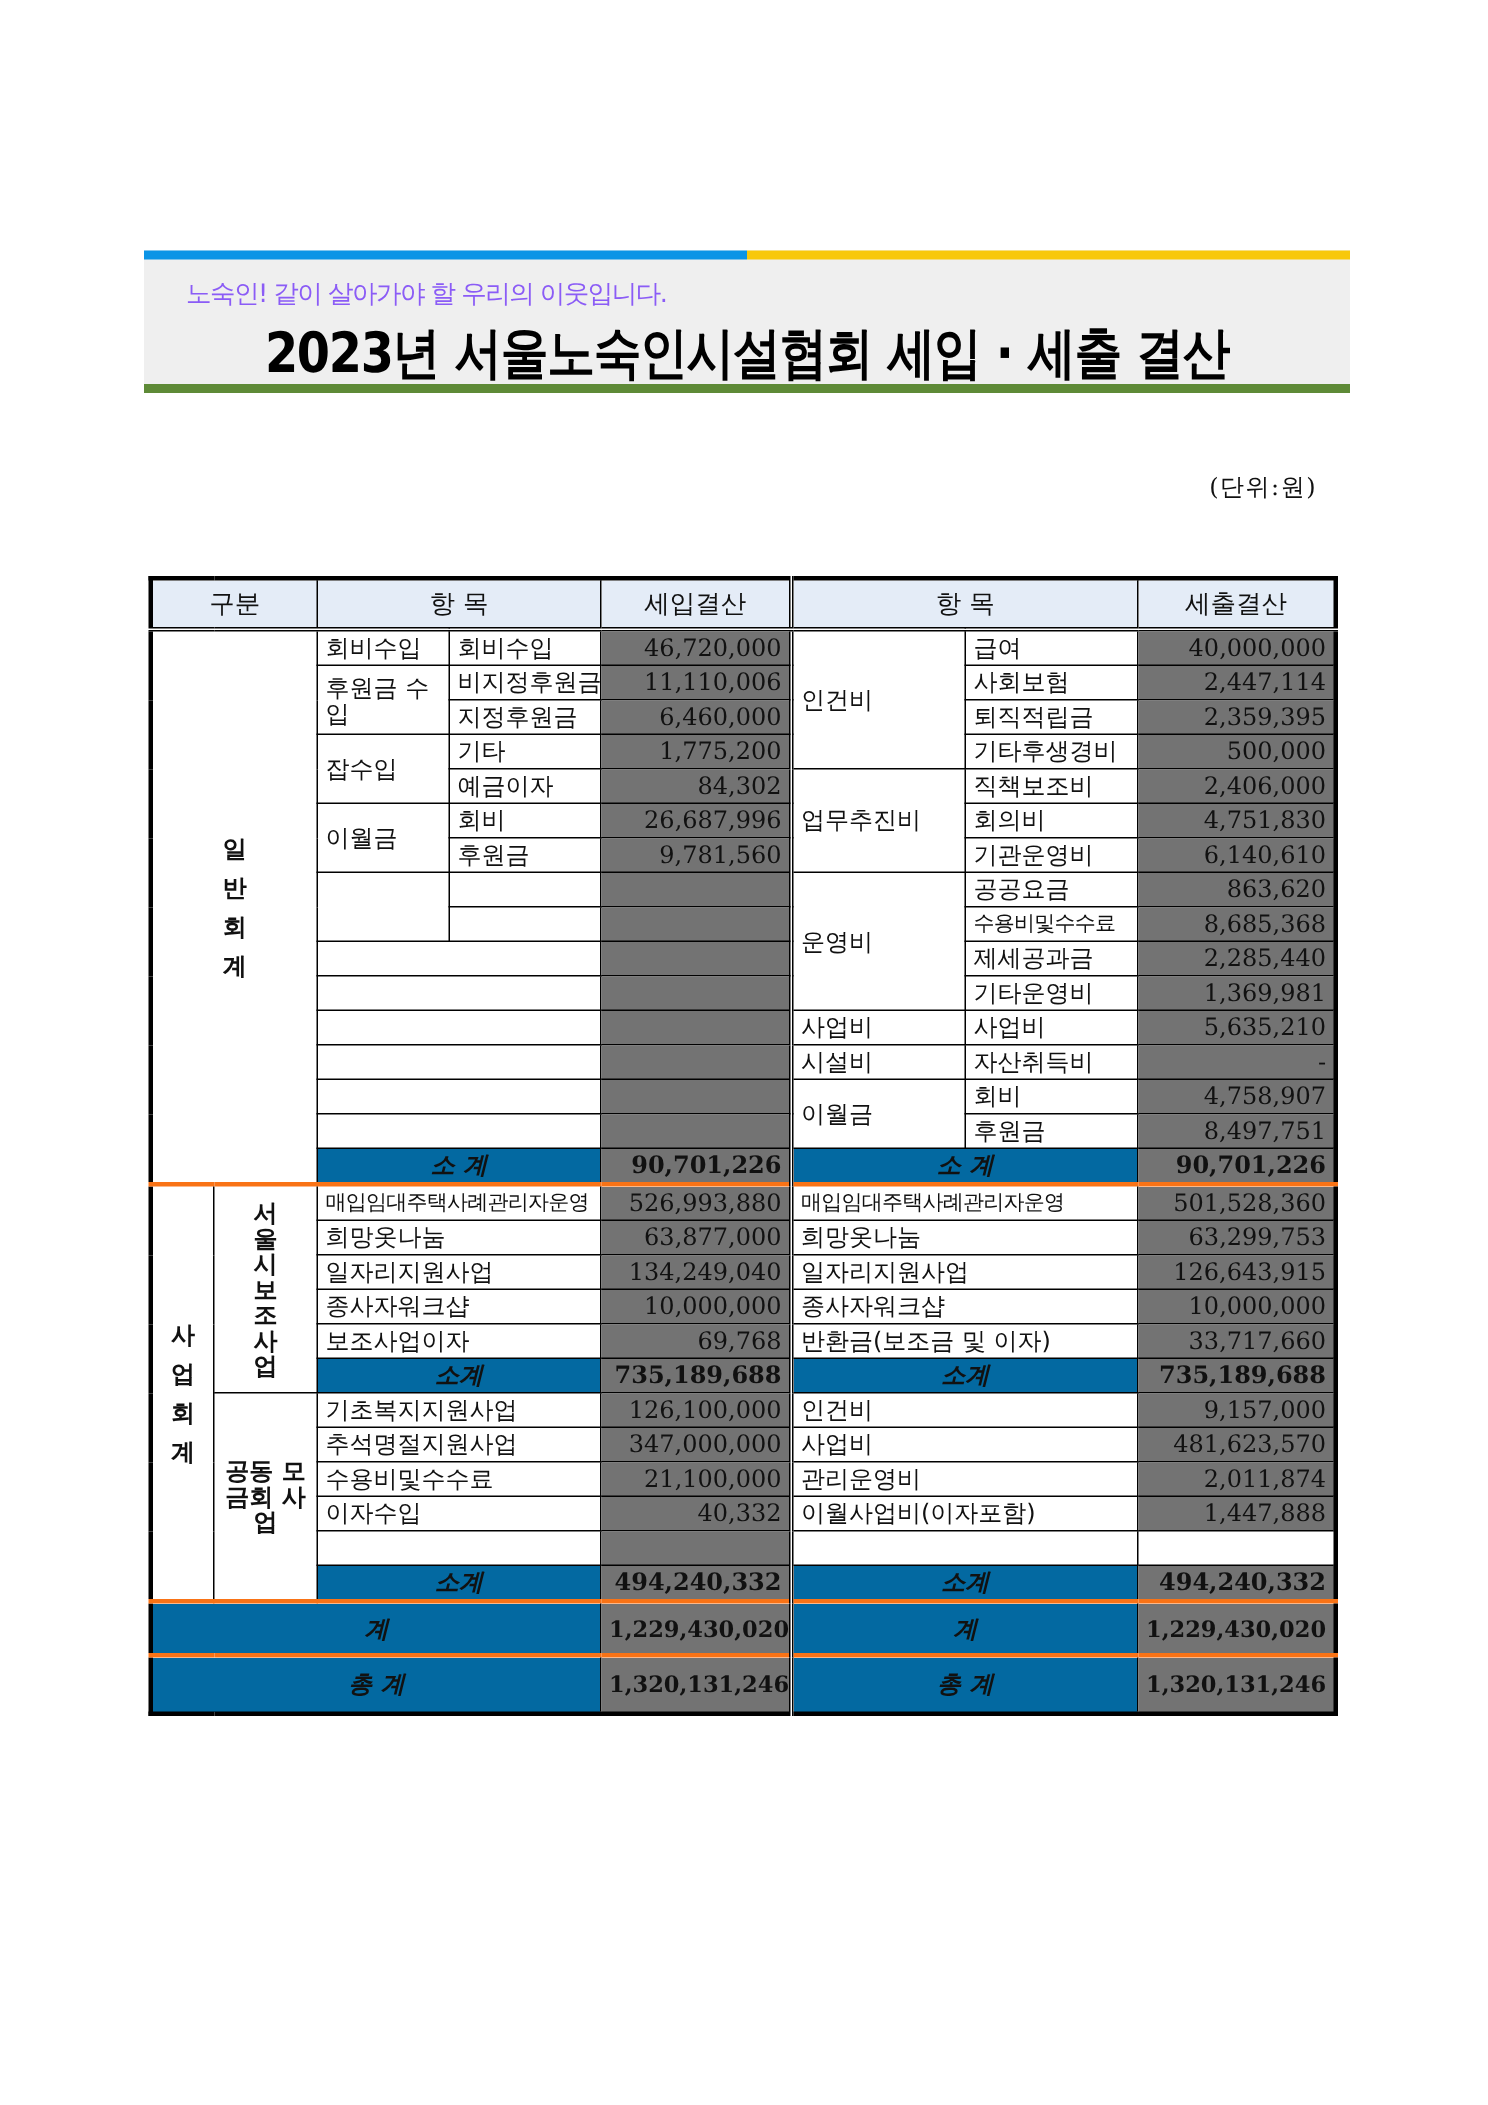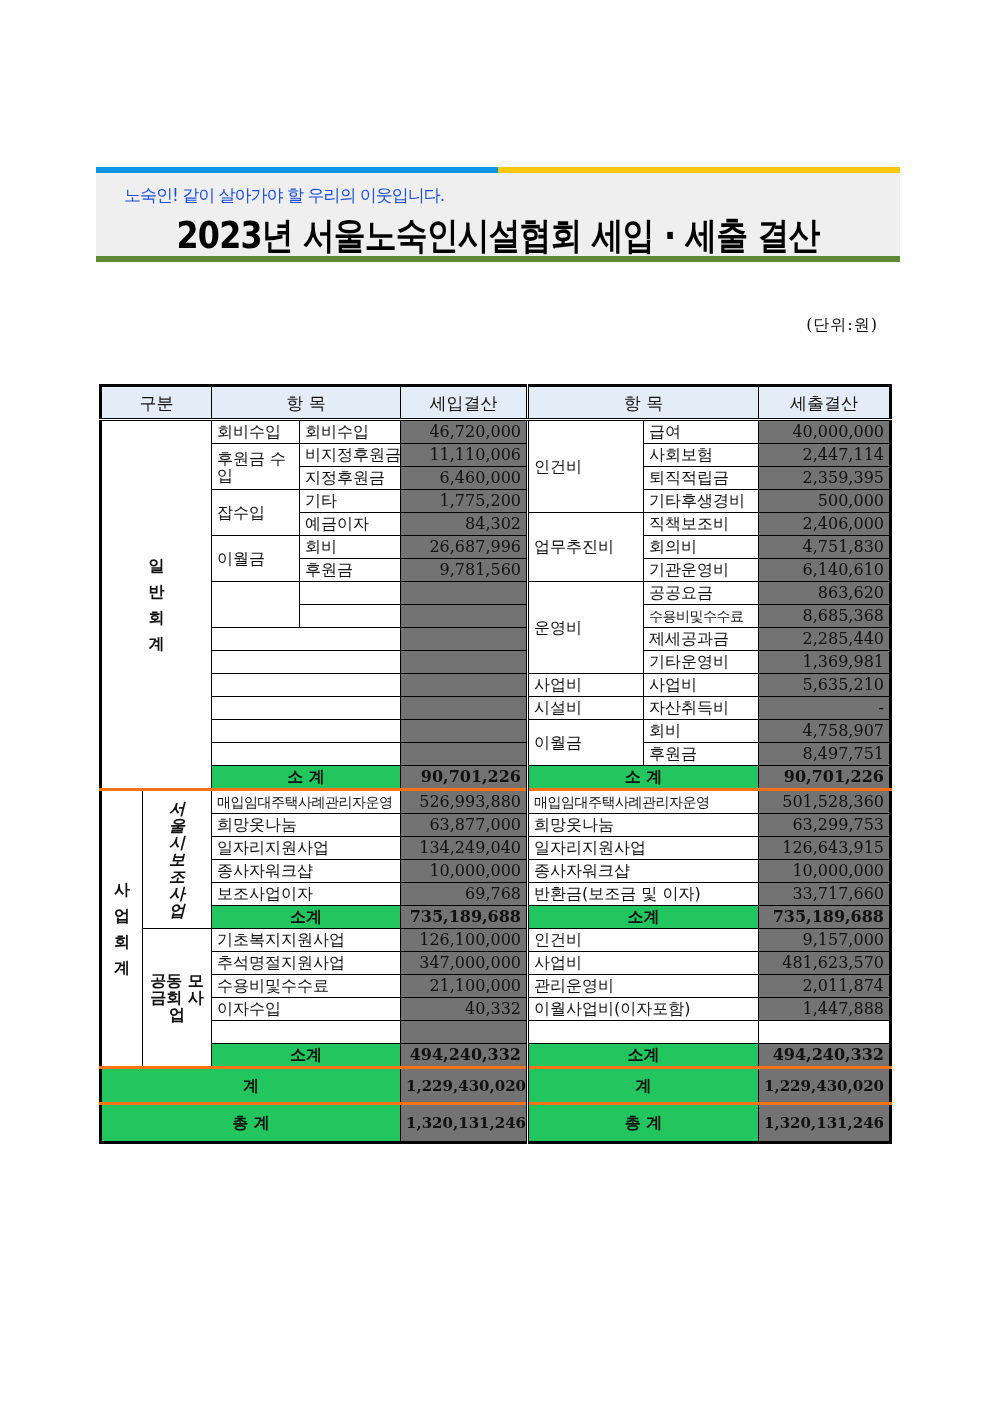--- a/index.html
+++ b/index.html
@@ -1,28 +1,28 @@
 <!DOCTYPE html>
 <html><head>
 <meta charset="utf-8">
 <style>
   html, body { margin:0; padding:0; background:#ffffff; }
   body { width:992px; height:1403px; position:relative; font-family:"DejaVu Sans", sans-serif; color:#111; }
   .banner { position:absolute; left:96px; top:167px; width:804px; height:95px; background:#efefef; }
   .bar-blue { position:absolute; left:0; top:0; width:402px; height:6px; background:#0b94e6; }
   .bar-yellow { position:absolute; left:402px; top:0; width:402px; height:6px; background:#f8c80a; }
   .bar-green { position:absolute; left:0; bottom:0; width:804px; height:6px; background:#5e8a37; }
-  .slogan { position:absolute; left:28px; top:17px; font-size:17px; color:#1d4ed8; letter-spacing:-1px; font-family:"DejaVu Sans", sans-serif; }
+  .slogan { position:absolute; left:28px; top:17px; font-size:17px; color:#8b5cf6; letter-spacing:-1px; font-family:"DejaVu Sans", sans-serif; }
   .title { position:absolute; left:0; width:804px; top:44px; text-align:center; font-size:37px; font-weight:bold; letter-spacing:-1px; font-family:"DejaVu Sans", sans-serif; color:#000; transform:scaleX(0.86); }
   .unit { position:absolute; right:114px; top:315px; font-size:16px; font-family:"DejaVu Serif", serif; letter-spacing:1px; }
 
   table.fin { position:absolute; left:99px; top:344px; width:793px; border-collapse:collapse; border:3px solid #000; table-layout:fixed; font-size:16px; font-family:"DejaVu Sans", sans-serif;margin-top:40px; }
   table.fin td { border:1px solid #000; padding:0 5px; height:22px; line-height:20px; white-space:nowrap; overflow:hidden; }
   table.fin td.num { text-align:right; background:#737373; font-family:"DejaVu Serif", serif; }
-  table.fin td.blue { background:#22c55e; }
+  table.fin td.blue { background:#0369a1;font-style:italic; }
   table.fin td.hdr { background:#e4ecf7; text-align:center; height:31px; font-size:17px; }
   table.fin td.ctr { text-align:center; }
   table.fin td.bold { font-weight:bold; font-family:"DejaVu Serif", serif; }
   table.fin td.vert { text-align:center; font-weight:bold; font-family:"DejaVu Serif", serif; line-height:26px; white-space:normal; }
   table.fin td.vert2 { text-align:center; font-weight:bold; font-family:"DejaVu Serif", serif; line-height:17px; white-space:normal; font-size:16px; }
   table.fin td.dl { border-left:3px double #000; }
   table.fin tr.hrow td { border-bottom:3px double #000; }
   table.fin tr.thick td { border-top:3px solid #f97316; }
   table.fin td.small { font-size:14px; letter-spacing:-0.5px; }
   table.fin td.wrap { white-space:normal; line-height:17px; }
@@ -170,21 +170,21 @@
     <td colspan="2" class="blue ctr bold">소 계</td>
     <td class="num bold">90,701,226</td>
     <td colspan="2" class="blue ctr bold dl">소 계</td>
     <td class="num bold">90,701,226</td>
   </tr>
 
   <tr class="thick">
     <td rowspan="12" class="vert">
       <span>사</span><br><span>업</span><br><span>회</span><br><span>계</span>
     </td>
-    <td rowspan="6" class="vert2" style="padding:0 24px;font-style:italic;">서울시보조사업</td>
+    <td rowspan="6" class="vert2" style="padding:0 24px;">서울시보조사업</td>
     <td colspan="2" class="small">매입임대주택사례관리자운영</td>
     <td class="num">526,993,880</td>
     <td colspan="2" class="small dl">매입임대주택사례관리자운영</td>
     <td class="num">501,528,360</td>
   </tr>
   <tr>
     <td colspan="2">희망옷나눔</td>
     <td class="num">63,877,000</td>
     <td colspan="2" class="dl">희망옷나눔</td>
     <td class="num">63,299,753</td>

